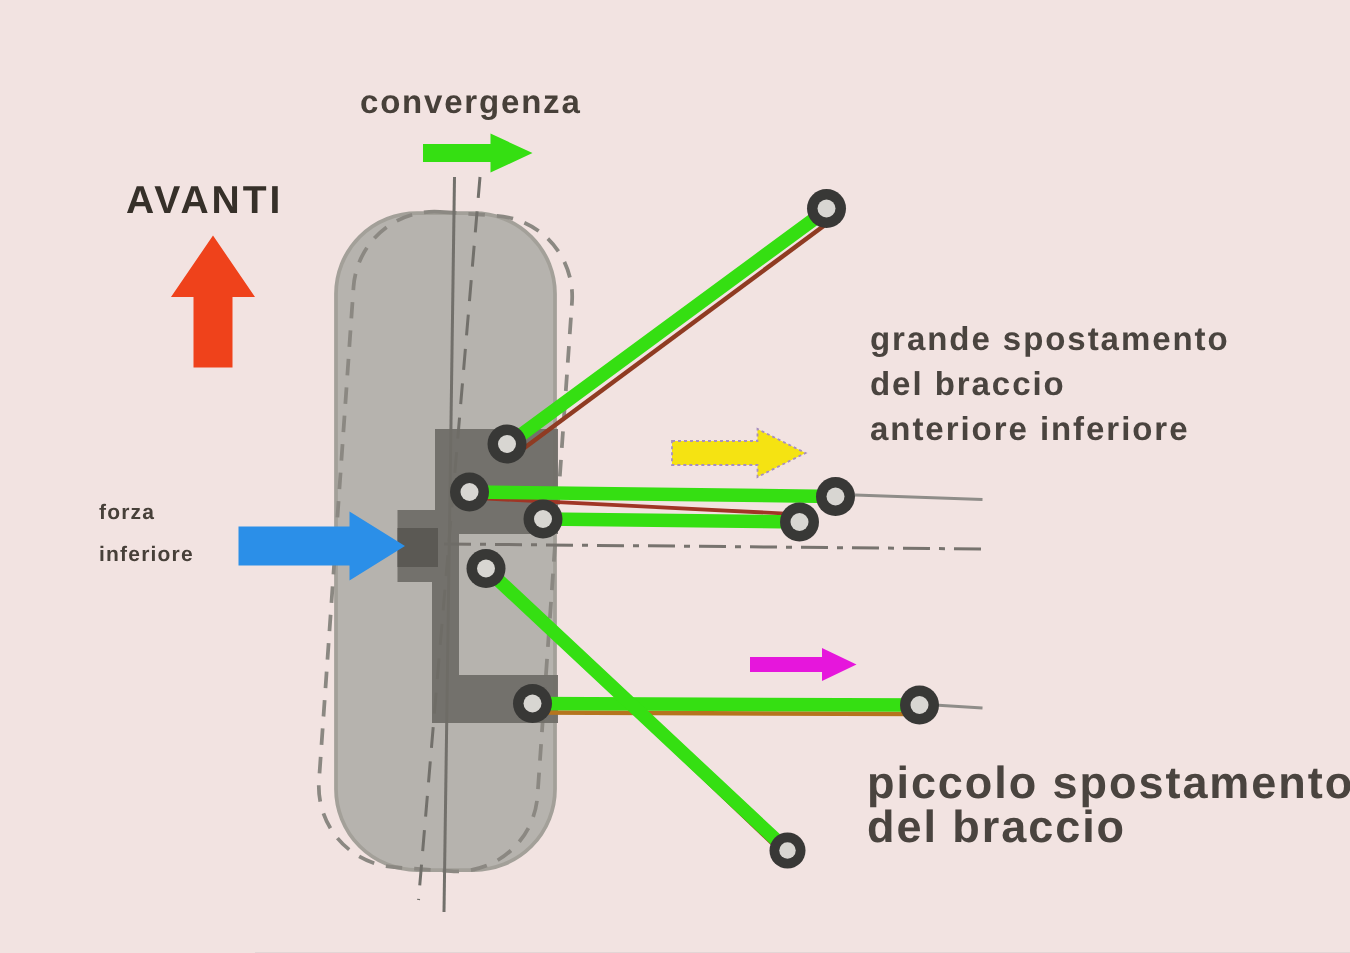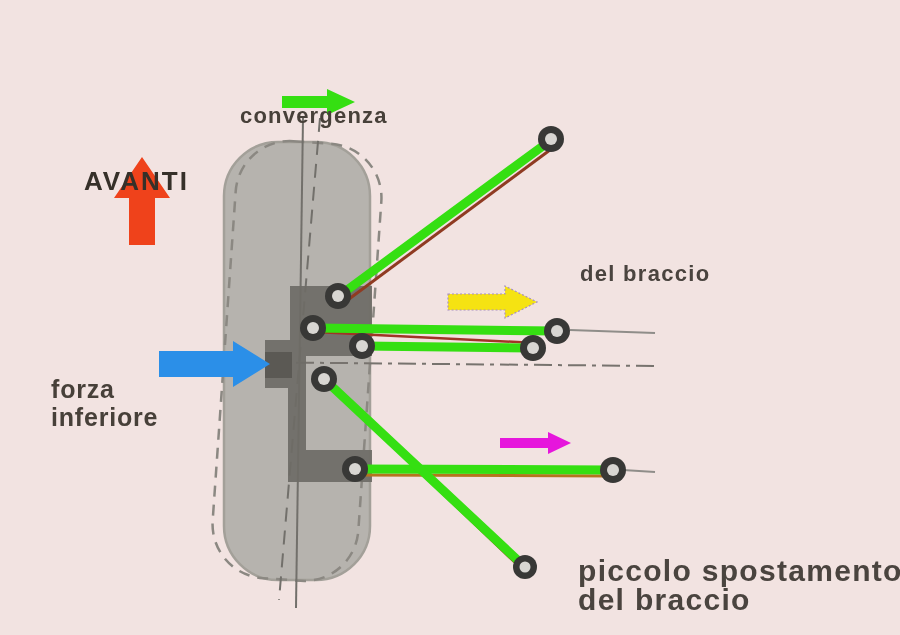--- a/index.html
+++ b/index.html
@@ -9,26 +9,25 @@
     background:#f2e3e1;
     overflow:hidden;
     font-family:"Liberation Sans", sans-serif;
   }
   .stage svg{position:absolute;left:0;top:0;}
   .lbl{
     position:absolute;
     color:#474039;
     font-weight:700;
     white-space:nowrap;
-    margin-top:48px;
   }
   .lbl span{display:block;}
   .lbl-convergenza{left:240px;top:55px;font-size:22px;letter-spacing:1.2px;}
   .lbl-avanti{left:84px;top:118px;font-size:26px;letter-spacing:2px;color:#363029;text-align:center;}
-  .lbl-forza{left:51px;top:327px;font-size:25px;line-height:28px;letter-spacing:0.8px;}
+  .lbl-forza{left:66px;top:327px;font-size:14px;line-height:28px;letter-spacing:0.8px;}
   .lbl-grande{left:580px;top:211px;font-size:22px;line-height:30px;letter-spacing:1.3px;color:#4a443f;}
   .lbl-piccolo{left:578px;top:508px;font-size:30px;line-height:29px;letter-spacing:1.3px;color:#4a443f;}
 </style>
 </head>
 <body>
 
 <div class="stage">
 
   <svg width="900" height="635" viewBox="0 0 900 635">
 
@@ -119,21 +118,23 @@
   <div class="lbl lbl-avanti">
     <span>AVANTI</span>
   </div>
 
   <div class="lbl lbl-forza">
     <span>forza</span>
     <span>inferiore</span>
   </div>
 
   <div class="lbl lbl-grande">
+    <span>grande spostamento</span>
     <span>del braccio</span>
+    <span>anteriore inferiore</span>
   </div>
 
   <div class="lbl lbl-piccolo">
     <span>piccolo spostamento</span>
     <span>del braccio</span>
   </div>
 
 </div>
 
 </body></html>

